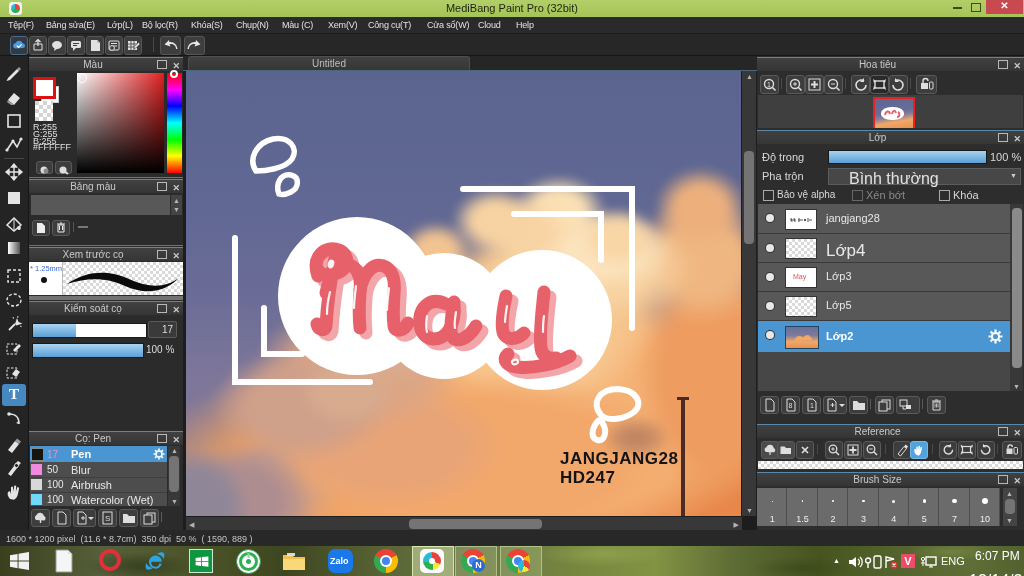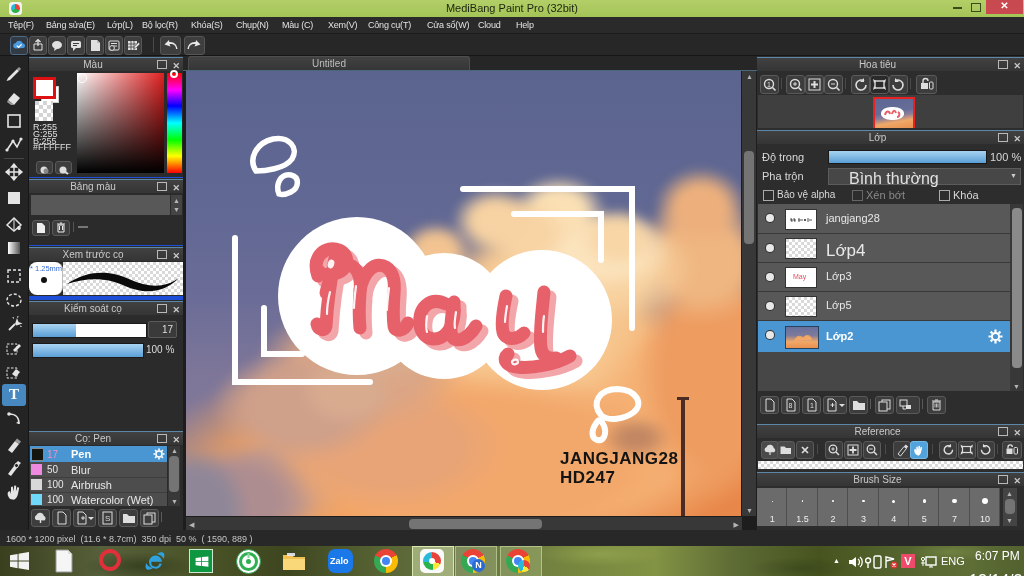--- a/index.html
+++ b/index.html
@@ -1,17 +1,17 @@
 <!DOCTYPE html>
 <html><head>
 <meta charset="utf-8">
 <style>
   html,body{margin:0;padding:0;}
   #screen{position:relative;width:1024px;height:576px;overflow:hidden;
-    font-family:"Liberation Sans",sans-serif;background:#1d4ed8;}
+    font-family:"Liberation Sans",sans-serif;background:#737373;}
   .abs{position:absolute;}
   
   #titlebar{left:0;top:0;width:1024px;height:17px;background:linear-gradient(180deg,#b2cf68,#a4c457);}
   #titlebar .ttl{position:absolute;left:0;right:0;top:2px;text-align:center;font-size:11px;color:#1c2410;}
   #closebtn{position:absolute;right:1px;top:0;width:37px;height:14px;background:#c8494f;}
   #closebtn:after{content:"✕";position:absolute;left:0;right:0;top:0px;text-align:center;color:#fff;font-size:10px;font-weight:bold;}
   
   #menubar{left:0;top:17px;width:1024px;height:16px;background:#2a2a2a;border-bottom:1px solid #1c1c1c;}
   #menubar span{position:absolute;top:3px;font-size:9px;letter-spacing:-0.2px;color:#e2e2e2;white-space:pre;}
   
@@ -228,21 +228,21 @@
       <div class="sbtn" style="left:23px;top:42px;width:16px;height:14px;"><svg width="16" height="14">
             <path d="M5 4h6v7H5zM4 3h8M7 2h2" stroke="#eee" fill="none"></path>
             <path d="M6.5 5v4M9.5 5v4" stroke="#eee"></path>
           </svg></div>
       <div style="position:absolute;left:44px;top:44px;width:1px;height:10px;background:#555;"></div>
       <div style="position:absolute;left:49px;top:48px;width:10px;height:1.5px;background:#777;"></div>
     </div>
 
     <div class="panel" style="left:29px;top:246px;width:154px;height:50px;background:#2b2b2b;">
       <div class="phead" style="top:1px;">Xem trước cọ<span class="php"></span><span class="phx">✕</span></div>
-      <div style="position:absolute;left:0px;top:16px;width:33px;height:33px;background:#fff;border-right:1px solid #bbb;border-radius:8px;">
+      <div style="position:absolute;left:0px;top:16px;width:33px;height:33px;background:#fff;border-right:1px solid #bbb;">
         <span style="position:absolute;left:1px;top:2px;font-size:7.5px;color:#3a6cd4;white-space:nowrap;">* 1.25mm</span>
         <div style="position:absolute;left:12px;top:15px;width:6px;height:6px;border-radius:50%;background:#111;"></div>
       </div>
       <div class="checker6 abs" style="left:34px;top:16px;width:120px;height:33px;">
         <svg width="120" height="33">
             <path d="M4 22 C28 6 50 10 66 17 C86 26 102 26 116 16 C100 32 80 32 62 24 C42 15 24 16 4 22 Z" fill="#0a0a0a"></path>
           </svg>
       </div>
     </div>
 

